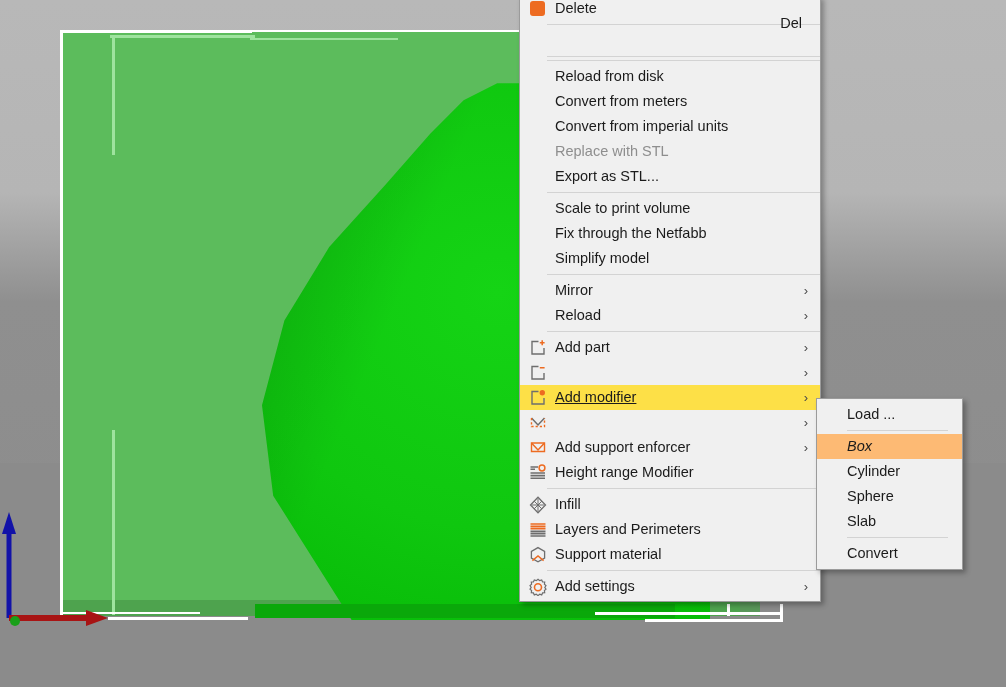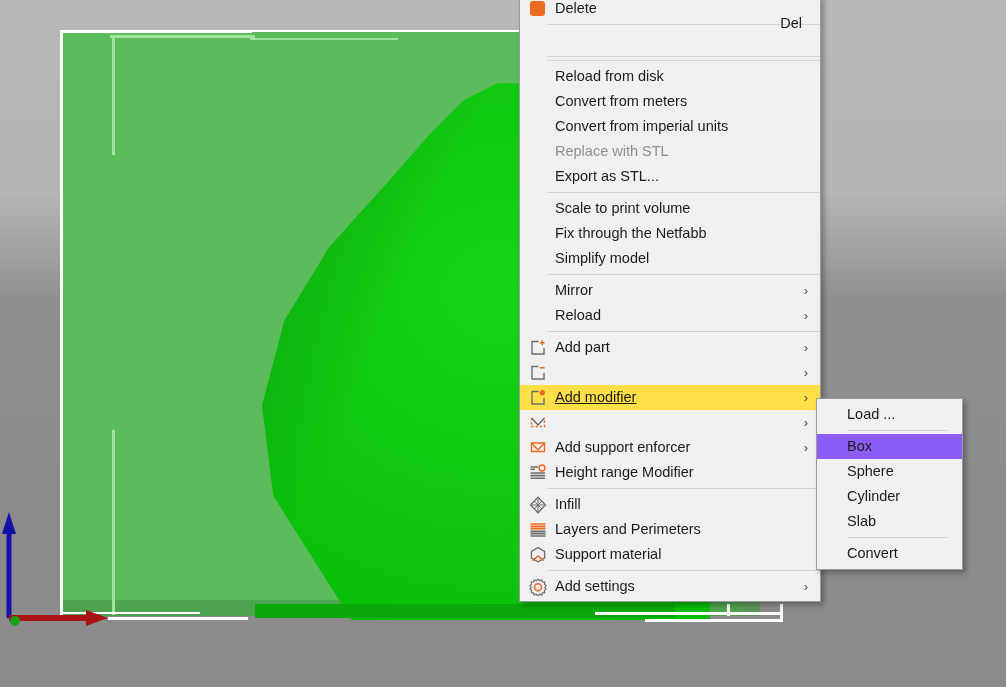--- a/index.html
+++ b/index.html
@@ -165,21 +165,21 @@
     box-sizing: border-box;
     margin-top: 8px;
   }
   #submenu .smi {
     height: 25px;
     line-height: 25px;
     padding-left: 30px;
     cursor: default;
     white-space: nowrap;
   }
-  #submenu .smi.hl { background: #8b5cf6; }
+  #submenu .smi.hl { background: #fdba74; font-style: italic; }
   #submenu .sep {
     height: 1px;
     background: #d3d3d3;
     margin: 3px 14px 3px 30px;
   }
 </style>
 </head>
 <body>
 
 <div id="viewport">
@@ -375,18 +375,18 @@
       </div>
       <div class="lbl">Add settings</div>
       <div class="arrow">›</div>
     </div>
   </div>
 
 <div id="submenu">
     <div class="smi">Load ...</div>
     <div class="sep"></div>
     <div class="smi hl">Box</div>
+    <div class="smi">Cylinder</div>
     <div class="smi">Sphere</div>
-    <div class="smi">Cylinder</div>
     <div class="smi">Slab</div>
     <div class="sep"></div>
     <div class="smi">Convert</div>
   </div>
 
 </body></html>

